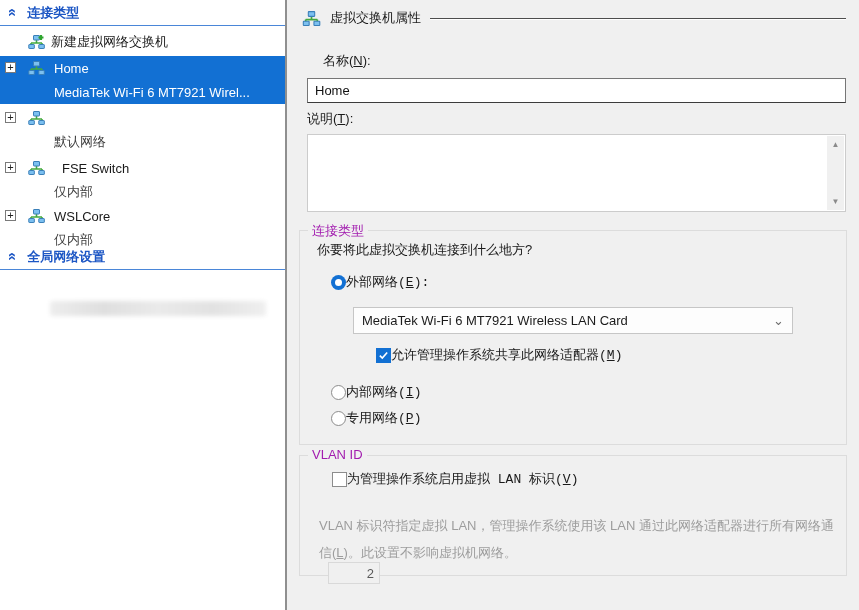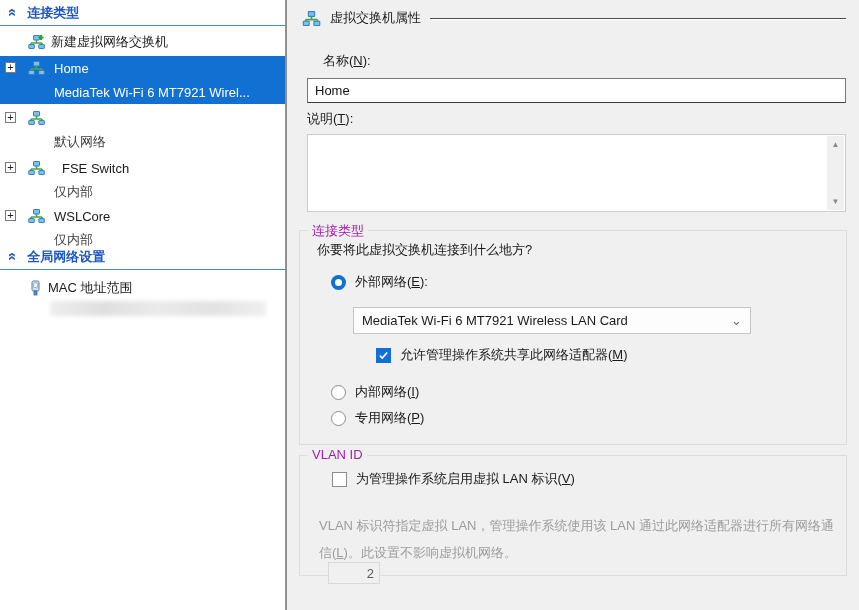--- a/index.html
+++ b/index.html
@@ -33,28 +33,28 @@
   .sb-col { position:absolute; right:1px; top:1px; bottom:1px; width:17px; background:#f0f0f0; }
   .sb-arrow { position:absolute; left:0; width:17px; text-align:center; font-size:8px; color:#8a8a8a; cursor:pointer; }
   .sb-up { top:4px; } .sb-down { bottom:4px; }
 
   .groupbox { position:absolute; left:10px; width:548px; border:1px solid #dcdcdc; }
   .gb-conn { top:230px; height:215px; }
   .gb-vlan { top:455px; height:121px; }
   .gb-caption { position:absolute; top:-9px; left:8px; background:#f0f0f0; padding:0 4px; color:#a21caf; }
 
   .q-text { position:absolute; left:17px; top:10px; }
-  .opt-row { position:absolute; display:flex; align-items:center; gap:9px; cursor:default; }
+  .opt-row { position:absolute; display:flex; align-items:center; cursor:default;font-family:Liberation Mono, monospace; }
   .radio { width:15px; height:15px; border-radius:50%; background:#fff; border:1px solid #8c8c8c; flex:0 0 auto; }
   .radio.sel { border:none; background:#1270d3; position:relative; }
   .radio.sel::after { content:""; position:absolute; inset:4px; background:#fff; border-radius:50%; }
   .cb { width:15px; height:15px; background:#fff; border:1px solid #8c8c8c; flex:0 0 auto; display:flex; align-items:center; justify-content:center; }
   .cb.on { background:#1270d3; border-color:#1270d3; }
 
-  .combo { position:absolute; left:53px; top:76px; width:398px; height:27px; background:#fdfdfd; border:1px solid #c6c6c6; display:flex; align-items:center; padding:0 8px; cursor:pointer; }
+  .combo { position:absolute; left:53px; top:76px; width:440px; height:27px; background:#fdfdfd; border:1px solid #c6c6c6; display:flex; align-items:center; padding:0 8px; cursor:pointer; }
   .combo-chev { margin-left:auto; color:#6e6e6e; font-size:13px; line-height:1; }
 
   .help-text { position:absolute; left:19px; top:56px; width:516px; line-height:27px; color:#9d9d9d; }
   .vlan-input { position:absolute; left:28px; top:106px; width:52px; height:22px; background:#f0f0f0; border:1px solid #d9d9d9; color:#5a5a5a; text-align:right; padding:0 5px; font-size:13px; font-family:"Liberation Sans", sans-serif; }
 </style>
 </head>
 <body>
 
 <svg width="0" height="0" style="position:absolute">
   <defs>
@@ -117,28 +117,20 @@
     <div class="trow" style="top:204px; padding-left:54px;">
       <span class="lbl" style="margin-left:0;">WSLCore</span>
     </div>
     <span class="sub" style="top:228px;">仅内部</span>
 
     <div class="sec-header" style="top:244px;">
       <span class="chev">«</span>
       <span>全局网络设置</span>
     </div>
 
-    <div class="trow" style="top:276px; padding-left:29px;">
-      <svg width="13" height="17" viewBox="0 0 13 17">
-        <rect x="3" y="1" width="7" height="10" rx="1.5" fill="#cfe0ec" stroke="#5b7f9e"></rect>
-        <rect x="4.6" y="3" width="3.8" height="4.5" rx="0.5" fill="#f4f9fd" stroke="#8aa9c0" stroke-width="0.8"></rect>
-        <rect x="5" y="11" width="3" height="4" fill="#4f93c9" stroke="#2d6da3" stroke-width="0.8"></rect>
-      </svg>
-      <span class="lbl">MAC 地址范围</span>
-    </div>
     <div class="redacted"></div>
   </div>
 
   <div class="panel">
 
     <div class="p-header">
       <svg width="19" height="17" viewBox="0 0 17 16">
           <use href="#sw-icon"></use>
         </svg>
       <span>虚拟交换机属性</span>

